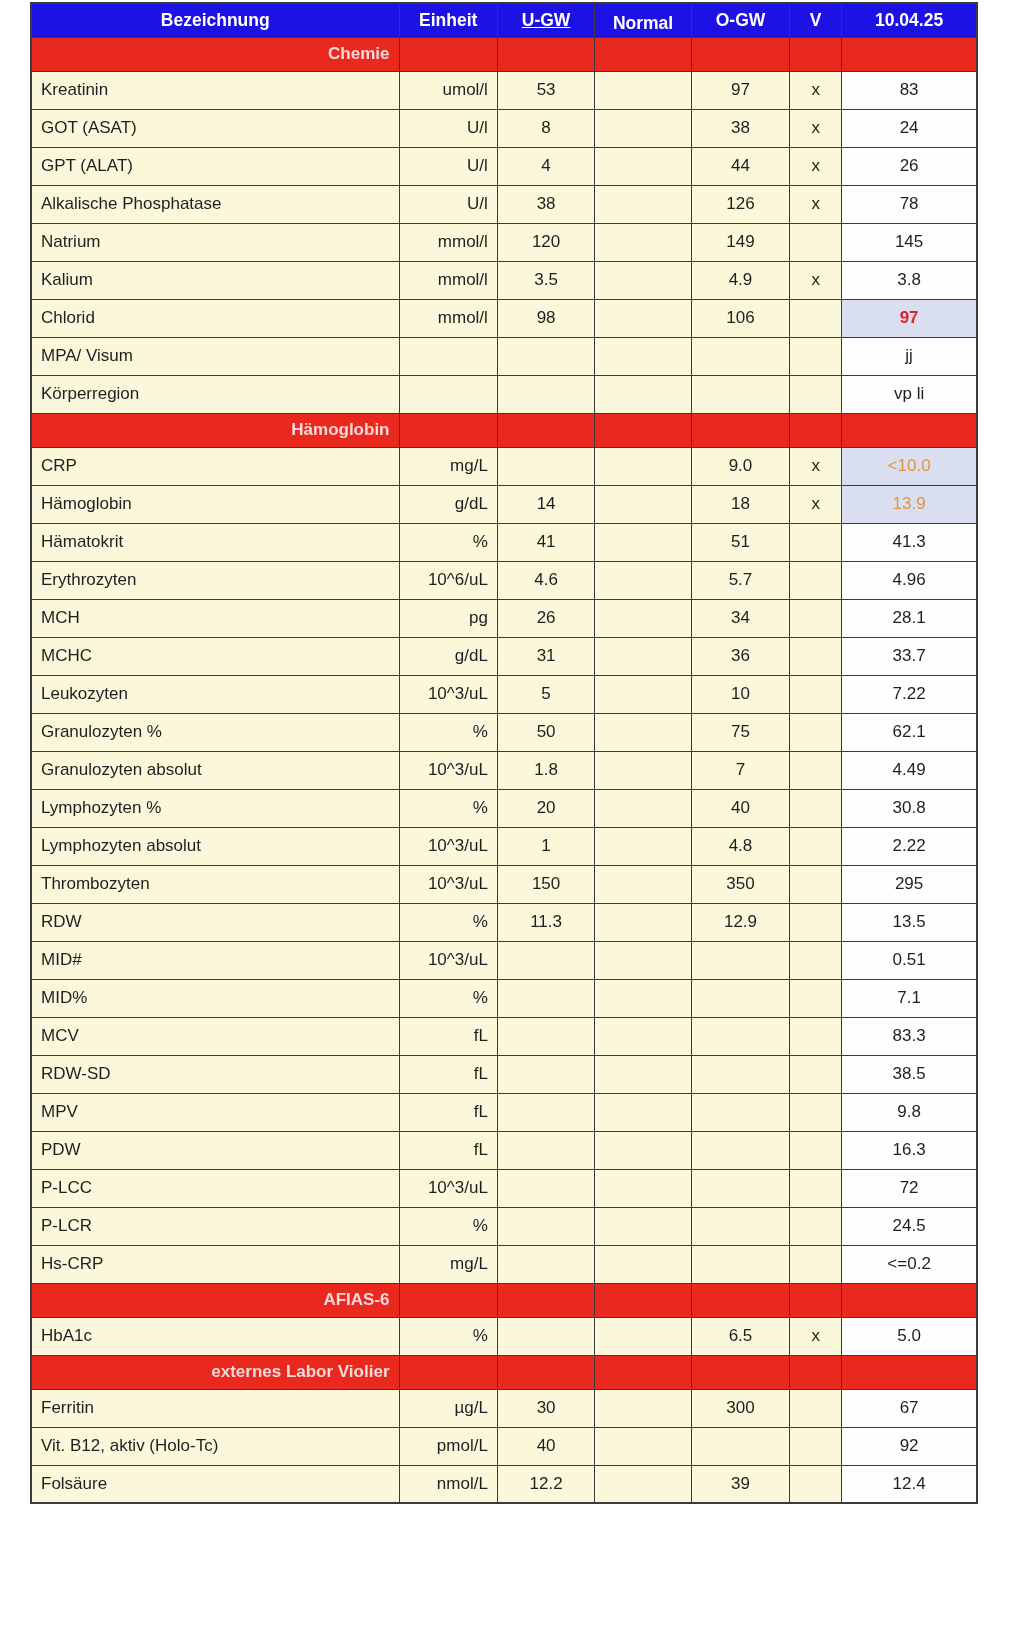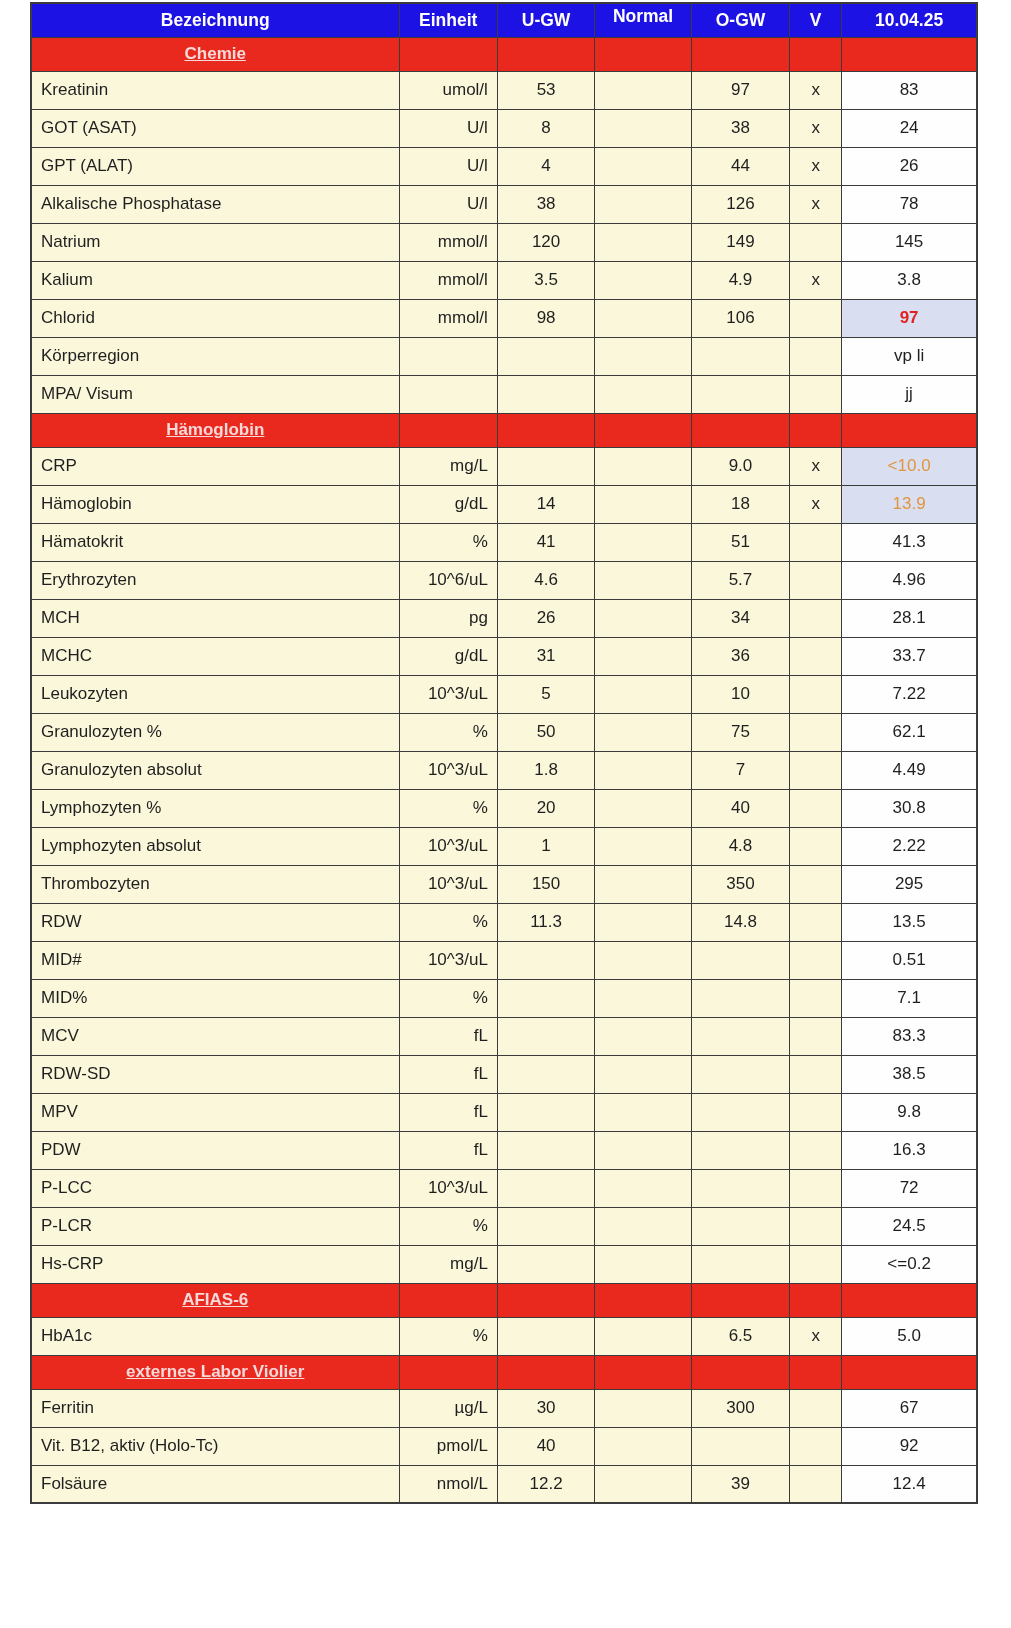--- a/index.html
+++ b/index.html
@@ -43,46 +43,45 @@
     border: 1.5px solid var(--border);
     font-size: 17px;
     padding: 0 9px;
     white-space: nowrap;
     overflow: hidden;
     color: var(--text);
   }
   
   th.col-name   { width: 38.9%; }
   th.col-unit   { width: 10.4%; }
-  th.col-ugw    { width: 10.3%; }
+  th.col-ugw    { width: 10.3%; text-decoration: underline; }
   th.col-normal { width: 10.2%; }
   th.col-ogw    { width: 10.4%; }
   th.col-v      { width: 5.5%;  }
   th.col-date   { width: 14.3%; }
 
   thead th {
     background: var(--header-bg);
     color: var(--header-text);
     font-weight: bold;
     font-size: 17.5px;
     height: 34px;
     text-align: center;
     vertical-align: middle;
   }
-  thead th.raised { vertical-align: top; padding-top: 2px; }
+  thead th.raised { vertical-align: top; padding-top: 9px; }
 
   tr.section td {
     background: var(--section-bg);
     height: 34px;
   }
   tr.section td.col-name {
     color: var(--section-text);
     font-weight: bold;
-    text-align: center;
-    text-decoration: underline;
+    text-align: right;
   }
 
   tr.data td {
     background: var(--row-bg);
     height: 38px;
     text-align: center;
     vertical-align: middle;
   }
   tr.data td.col-name { text-align: left; }
   tr.data td.col-unit { text-align: right; padding-left: 8px; }
@@ -181,36 +180,36 @@
         <tr class="data">
           <td class="col-name">Chlorid</td>
           <td class="col-unit">mmol/l</td>
           <td class="col-ugw">98</td>
           <td class="col-normal"></td>
           <td class="col-ogw">106</td>
           <td class="col-v"></td>
           <td class="col-date alert">97</td>
         </tr>
         <tr class="data">
+          <td class="col-name">MPA/ Visum</td>
+          <td class="col-unit"></td>
+          <td class="col-ugw"></td>
+          <td class="col-normal"></td>
+          <td class="col-ogw"></td>
+          <td class="col-v"></td>
+          <td class="col-date">jj</td>
+        </tr>
+        <tr class="data">
           <td class="col-name">Körperregion</td>
           <td class="col-unit"></td>
           <td class="col-ugw"></td>
           <td class="col-normal"></td>
           <td class="col-ogw"></td>
           <td class="col-v"></td>
           <td class="col-date">vp li</td>
-        </tr>
-        <tr class="data">
-          <td class="col-name">MPA/ Visum</td>
-          <td class="col-unit"></td>
-          <td class="col-ugw"></td>
-          <td class="col-normal"></td>
-          <td class="col-ogw"></td>
-          <td class="col-v"></td>
-          <td class="col-date">jj</td>
         </tr>
         <tr class="section">
           <td class="col-name">Hämoglobin</td>
           <td class="col-unit"></td>
           <td class="col-ugw"></td>
           <td class="col-normal"></td>
           <td class="col-ogw"></td>
           <td class="col-v"></td>
           <td class="col-date"></td>
         </tr>
@@ -320,21 +319,21 @@
           <td class="col-normal"></td>
           <td class="col-ogw">350</td>
           <td class="col-v"></td>
           <td class="col-date">295</td>
         </tr>
         <tr class="data">
           <td class="col-name">RDW</td>
           <td class="col-unit">%</td>
           <td class="col-ugw">11.3</td>
           <td class="col-normal"></td>
-          <td class="col-ogw">14.8</td>
+          <td class="col-ogw">12.9</td>
           <td class="col-v"></td>
           <td class="col-date">13.5</td>
         </tr>
         <tr class="data">
           <td class="col-name">MID#</td>
           <td class="col-unit">10^3/uL</td>
           <td class="col-ugw"></td>
           <td class="col-normal"></td>
           <td class="col-ogw"></td>
           <td class="col-v"></td>

